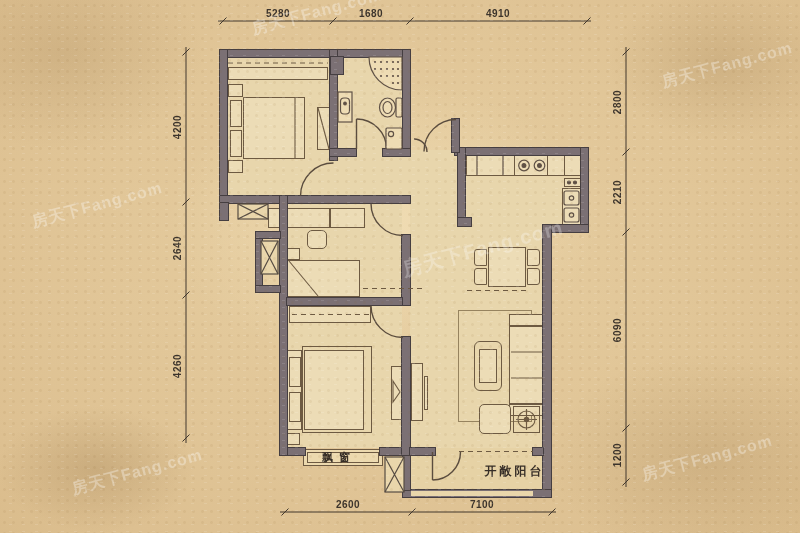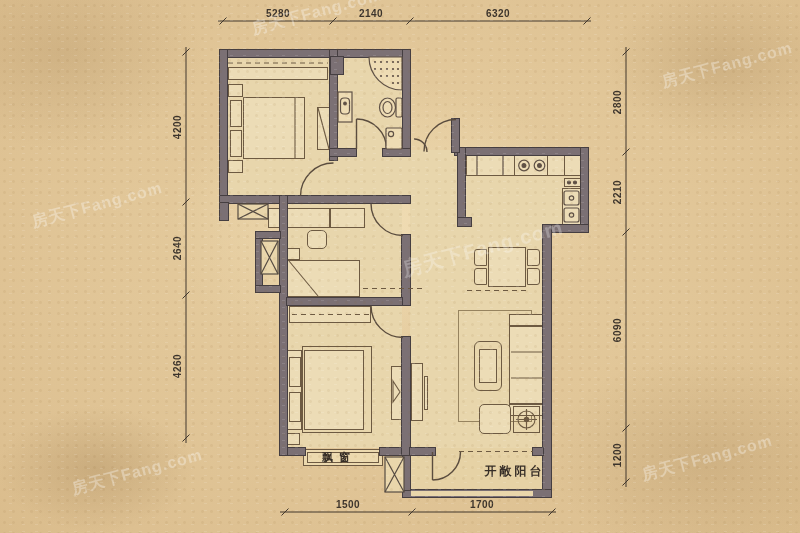--- a/index.html
+++ b/index.html
@@ -226,34 +226,34 @@
       <path d="M186,47 V443"></path>
       <path d="M182.5,55.5 L189.5,48.5 M182.5,205.5 L189.5,198.5 M182.5,298.5 L189.5,291.5 M182.5,441.5 L189.5,434.5"></path>
       <path d="M626,47 V487"></path>
       <path d="M622.5,55.5 L629.5,48.5 M622.5,155.5 L629.5,148.5 M622.5,235.5 L629.5,228.5 M622.5,431.5 L629.5,424.5 M622.5,485.5 L629.5,478.5"></path>
       <path d="M280,512 H556"></path>
       <path d="M281.5,515.5 L288.5,508.5 M408.5,515.5 L415.5,508.5 M548.5,515.5 L555.5,508.5"></path>
     </g>
   </svg>
 
   <span class="dim" style="left:278px;top:13px">5280</span>
-  <span class="dim" style="left:371px;top:13px">2140</span>
-  <span class="dim" style="left:498px;top:13px">6320</span>
+  <span class="dim" style="left:371px;top:13px">1680</span>
+  <span class="dim" style="left:498px;top:13px">4910</span>
 
   <span class="dim vert" style="left:177px;top:127px">4200</span>
   <span class="dim vert" style="left:177px;top:248px">2640</span>
   <span class="dim vert" style="left:177px;top:366px">4260</span>
 
   <span class="dim vert" style="left:617px;top:102px">2800</span>
   <span class="dim vert" style="left:617px;top:192px">2210</span>
   <span class="dim vert" style="left:617px;top:330px">6090</span>
   <span class="dim vert" style="left:617px;top:455px">1200</span>
 
-  <span class="dim" style="left:348px;top:504px">1500</span>
-  <span class="dim" style="left:482px;top:504px">1700</span>
+  <span class="dim" style="left:348px;top:504px">2600</span>
+  <span class="dim" style="left:482px;top:504px">7100</span>
 
   <span class="lbl bay" style="left:336px;top:457px">飘窗</span>
   <span class="lbl balcony" style="left:513px;top:471px">开敞阳台</span>
 
   <span class="wm" style="left:250px;top:2px">房天下Fang.com</span>
   <span class="wm" style="left:660px;top:55px">房天下Fang.com</span>
   <span class="wm" style="left:30px;top:195px">房天下Fang.com</span>
   <span class="wm big" style="left:400px;top:235px">房天下Fang.com</span>
   <span class="wm" style="left:70px;top:462px">房天下Fang.com</span>
   <span class="wm" style="left:640px;top:448px">房天下Fang.com</span>

